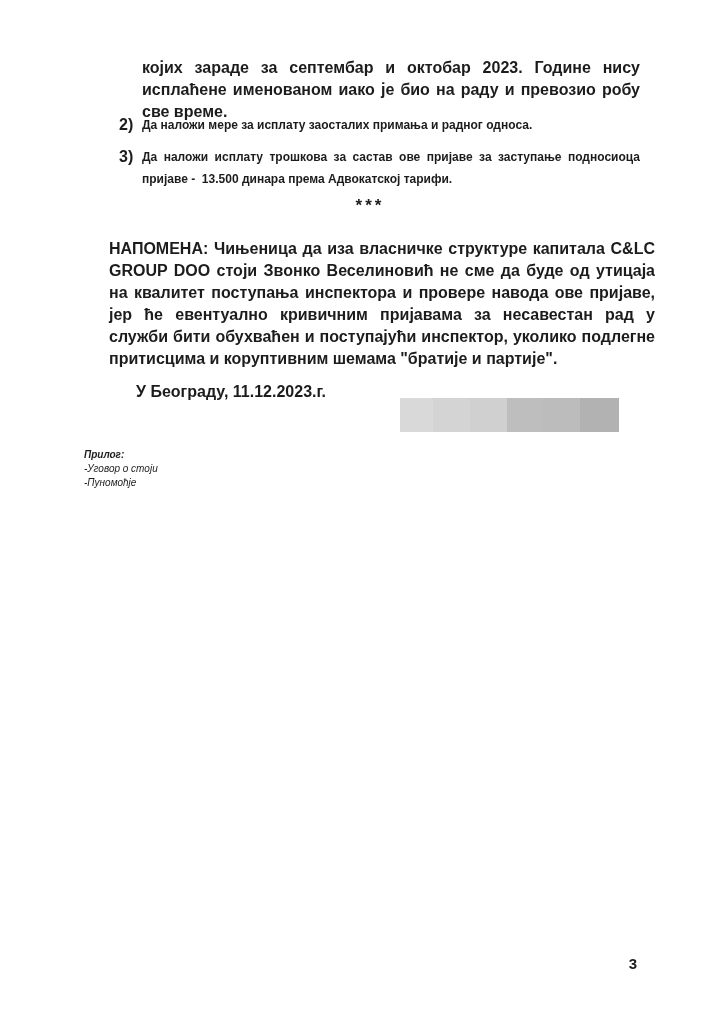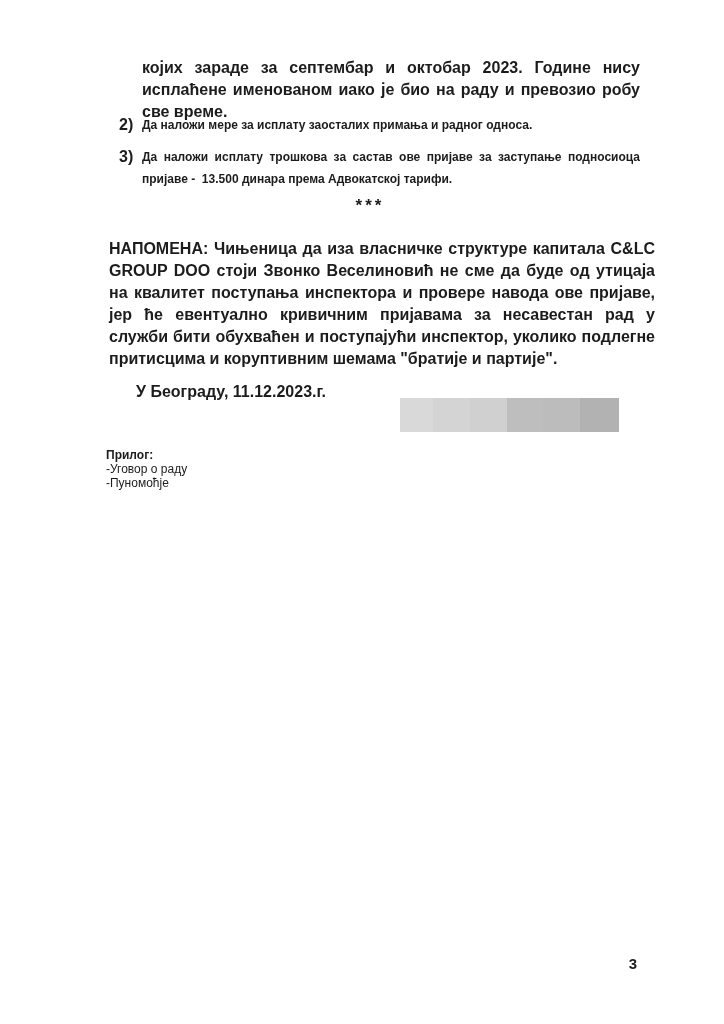--- a/index.html
+++ b/index.html
@@ -59,22 +59,22 @@
   }
   .redaction span { display: block; height: 100%; }
   .redaction .s0 { width: 33px; }
   .redaction .s1 { width: 37px; }
   .redaction .s2 { width: 37px; }
   .redaction .s3 { width: 36px; }
   .redaction .s4 { width: 37px; }
   .redaction .s5 { width: 39px; }
 
   .prilog {
-    position: absolute; left: 106px; top: 448px;
-    font-size: 12px; line-height: 14px; 
+    position: absolute; left: 84px; top: 448px;
+    font-size: 10px; line-height: 14px; font-style: italic;
   }
   .prilog .label { margin: 0; font-weight: bold; }
   .prilog p { margin: 0; }
 
   .page-num {
     position: absolute; left: 620px; top: 955px; width: 26px;
     text-align: center; font-size: 15px; line-height: 18px; font-weight: bold;
   }
 </style>
 </head>
@@ -104,19 +104,19 @@
     <span class="s0" style="background: rgb(217, 217, 217);"></span>
     <span class="s1" style="background: rgb(212, 212, 212);"></span>
     <span class="s2" style="background: rgb(208, 208, 208);"></span>
     <span class="s3" style="background: rgb(190, 190, 190);"></span>
     <span class="s4" style="background: rgb(188, 188, 188);"></span>
     <span class="s5" style="background: rgb(178, 178, 178);"></span>
   </div>
 
   <div class="prilog">
     <p class="label">Прилог:</p>
-    <p>-Уговор о раду</p>
+    <p>-Уговор о стоји</p>
     <p>-Пуномоћје</p>
   </div>
 
   <div class="page-num">3</div>
 
 </div>
 
 </body></html>

